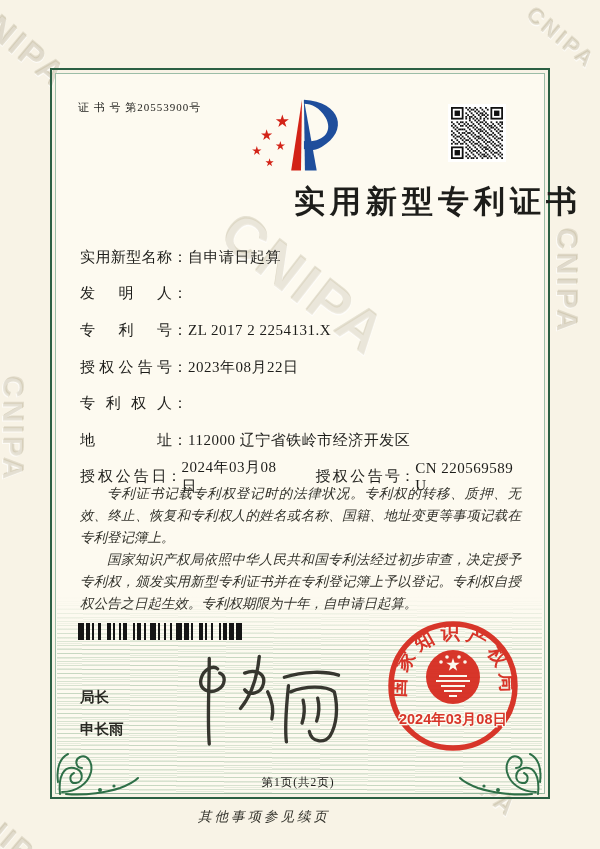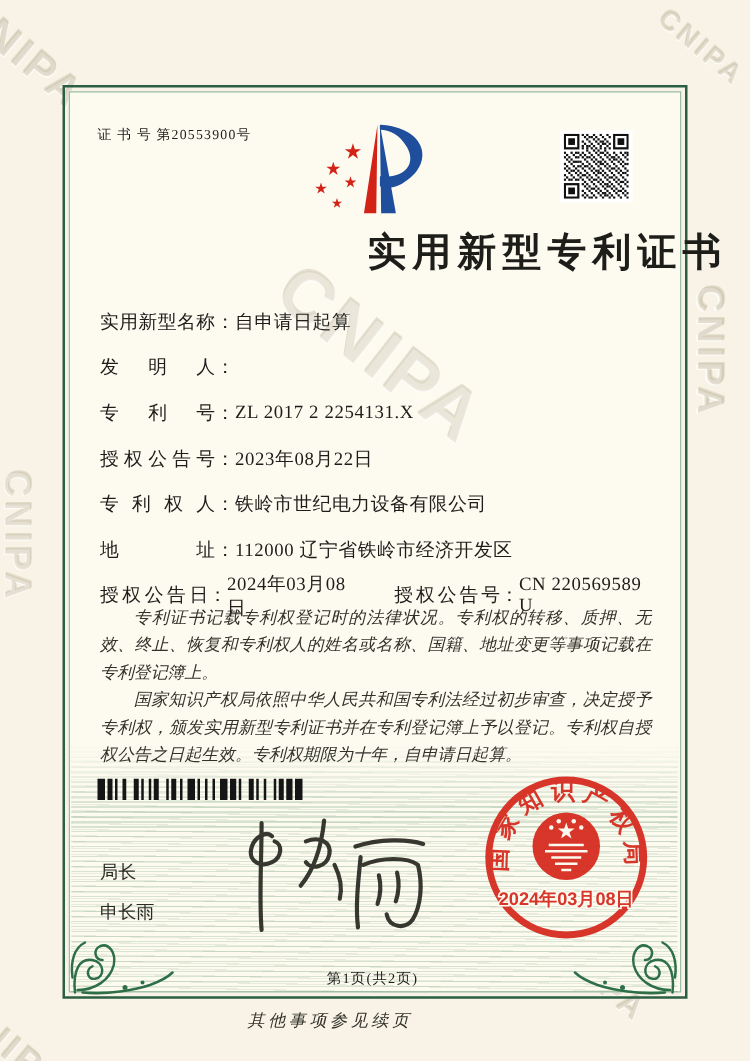--- a/index.html
+++ b/index.html
@@ -46,21 +46,21 @@
   .pair2 .flabel{width:90px;}
   
   .paras{position:absolute;left:80px;top:483px;width:441px;z-index:3;
          font-size:13.5px;line-height:22px;text-align:justify;font-style:italic;color:#32322b;}
   .paras p{margin:0;text-indent:2em;}
   
   .barcode{position:absolute;left:78px;top:623px;width:206px;height:17px;z-index:3;
            display:flex;align-items:stretch;}
   .barcode span{display:block;height:100%;}
   .signer{position:absolute;left:80px;z-index:4;font-family:"Liberation Sans","DejaVu Sans",sans-serif;
-          font-size:14.5px;font-weight:400;color:#2a2a24;}
+          font-size:14.5px;font-weight:700;color:#2a2a24;}
   .signer-title{top:688px;}
   .signer-name{top:720px;}
   .signature{position:absolute;left:178px;top:646px;width:172px;height:102px;z-index:3;}
   .seal{position:absolute;left:382px;top:611px;width:142px;height:150px;z-index:5;opacity:.93;}
   .flourish{position:absolute;top:716px;width:92px;height:80px;z-index:3;}
   .flourish-left{left:54px;}
   .flourish-right{left:452px;transform:scaleX(-1);}
   .page-note{position:absolute;left:50px;top:775px;width:496px;text-align:center;
              font-size:11.5px;z-index:3;letter-spacing:1px;}
   .cont-note{position:absolute;left:0;top:808px;width:528px;text-align:center;
@@ -409,21 +409,20 @@
         <span class="fvalue">ZL 2017 2 2254131.X</span>
     </div>
     <div class="frow">
       <span class="flabel">授权公告号</span>
         <span class="fcolon">：</span>
         <span class="fvalue">2023年08月22日</span>
     </div>
     <div class="frow">
       <span class="flabel">专利权人</span>
         <span class="fcolon">：</span>
-        <span class="fvalue">铁岭市世纪电力设备有限公司</span>
     </div>
     <div class="frow">
       <span class="flabel">地址</span>
         <span class="fcolon">：</span>
         <span class="fvalue">112000 辽宁省铁岭市经济开发区</span>
     </div>
     <div class="frow">
       <span class="flabel">授权公告日</span>
         <span class="fcolon">：</span>
         <span class="fvalue">2024年03月08日</span>

